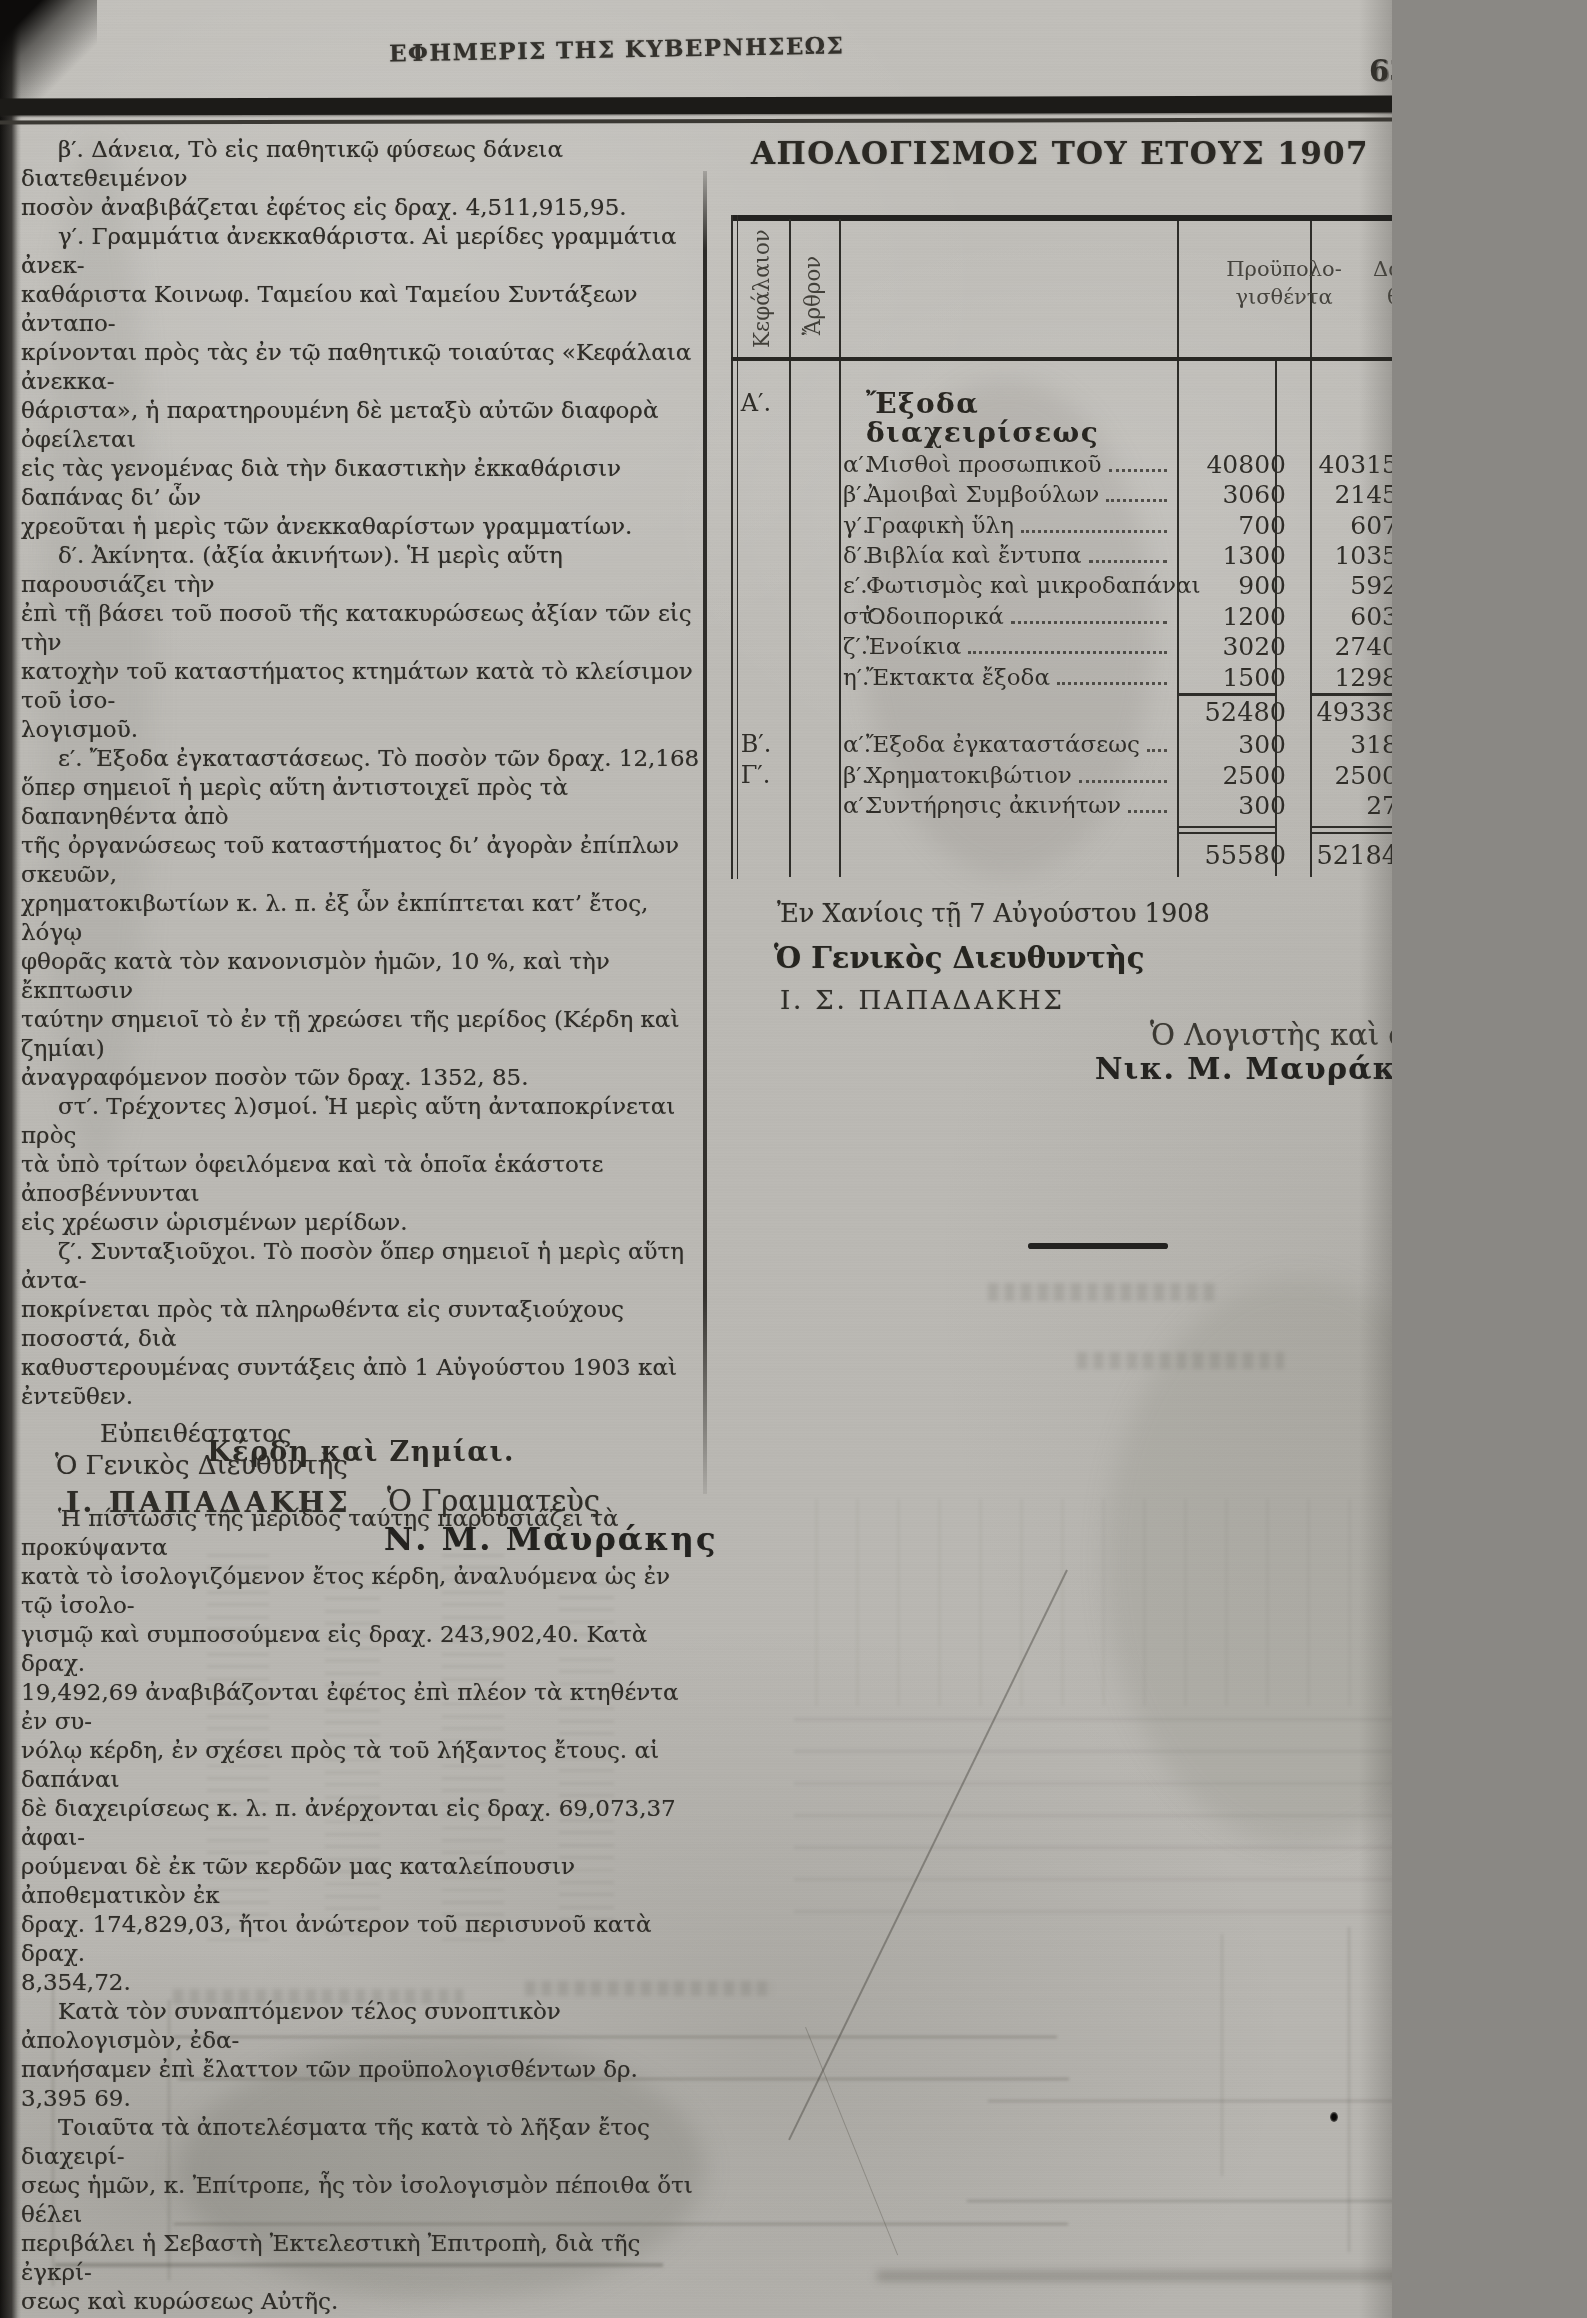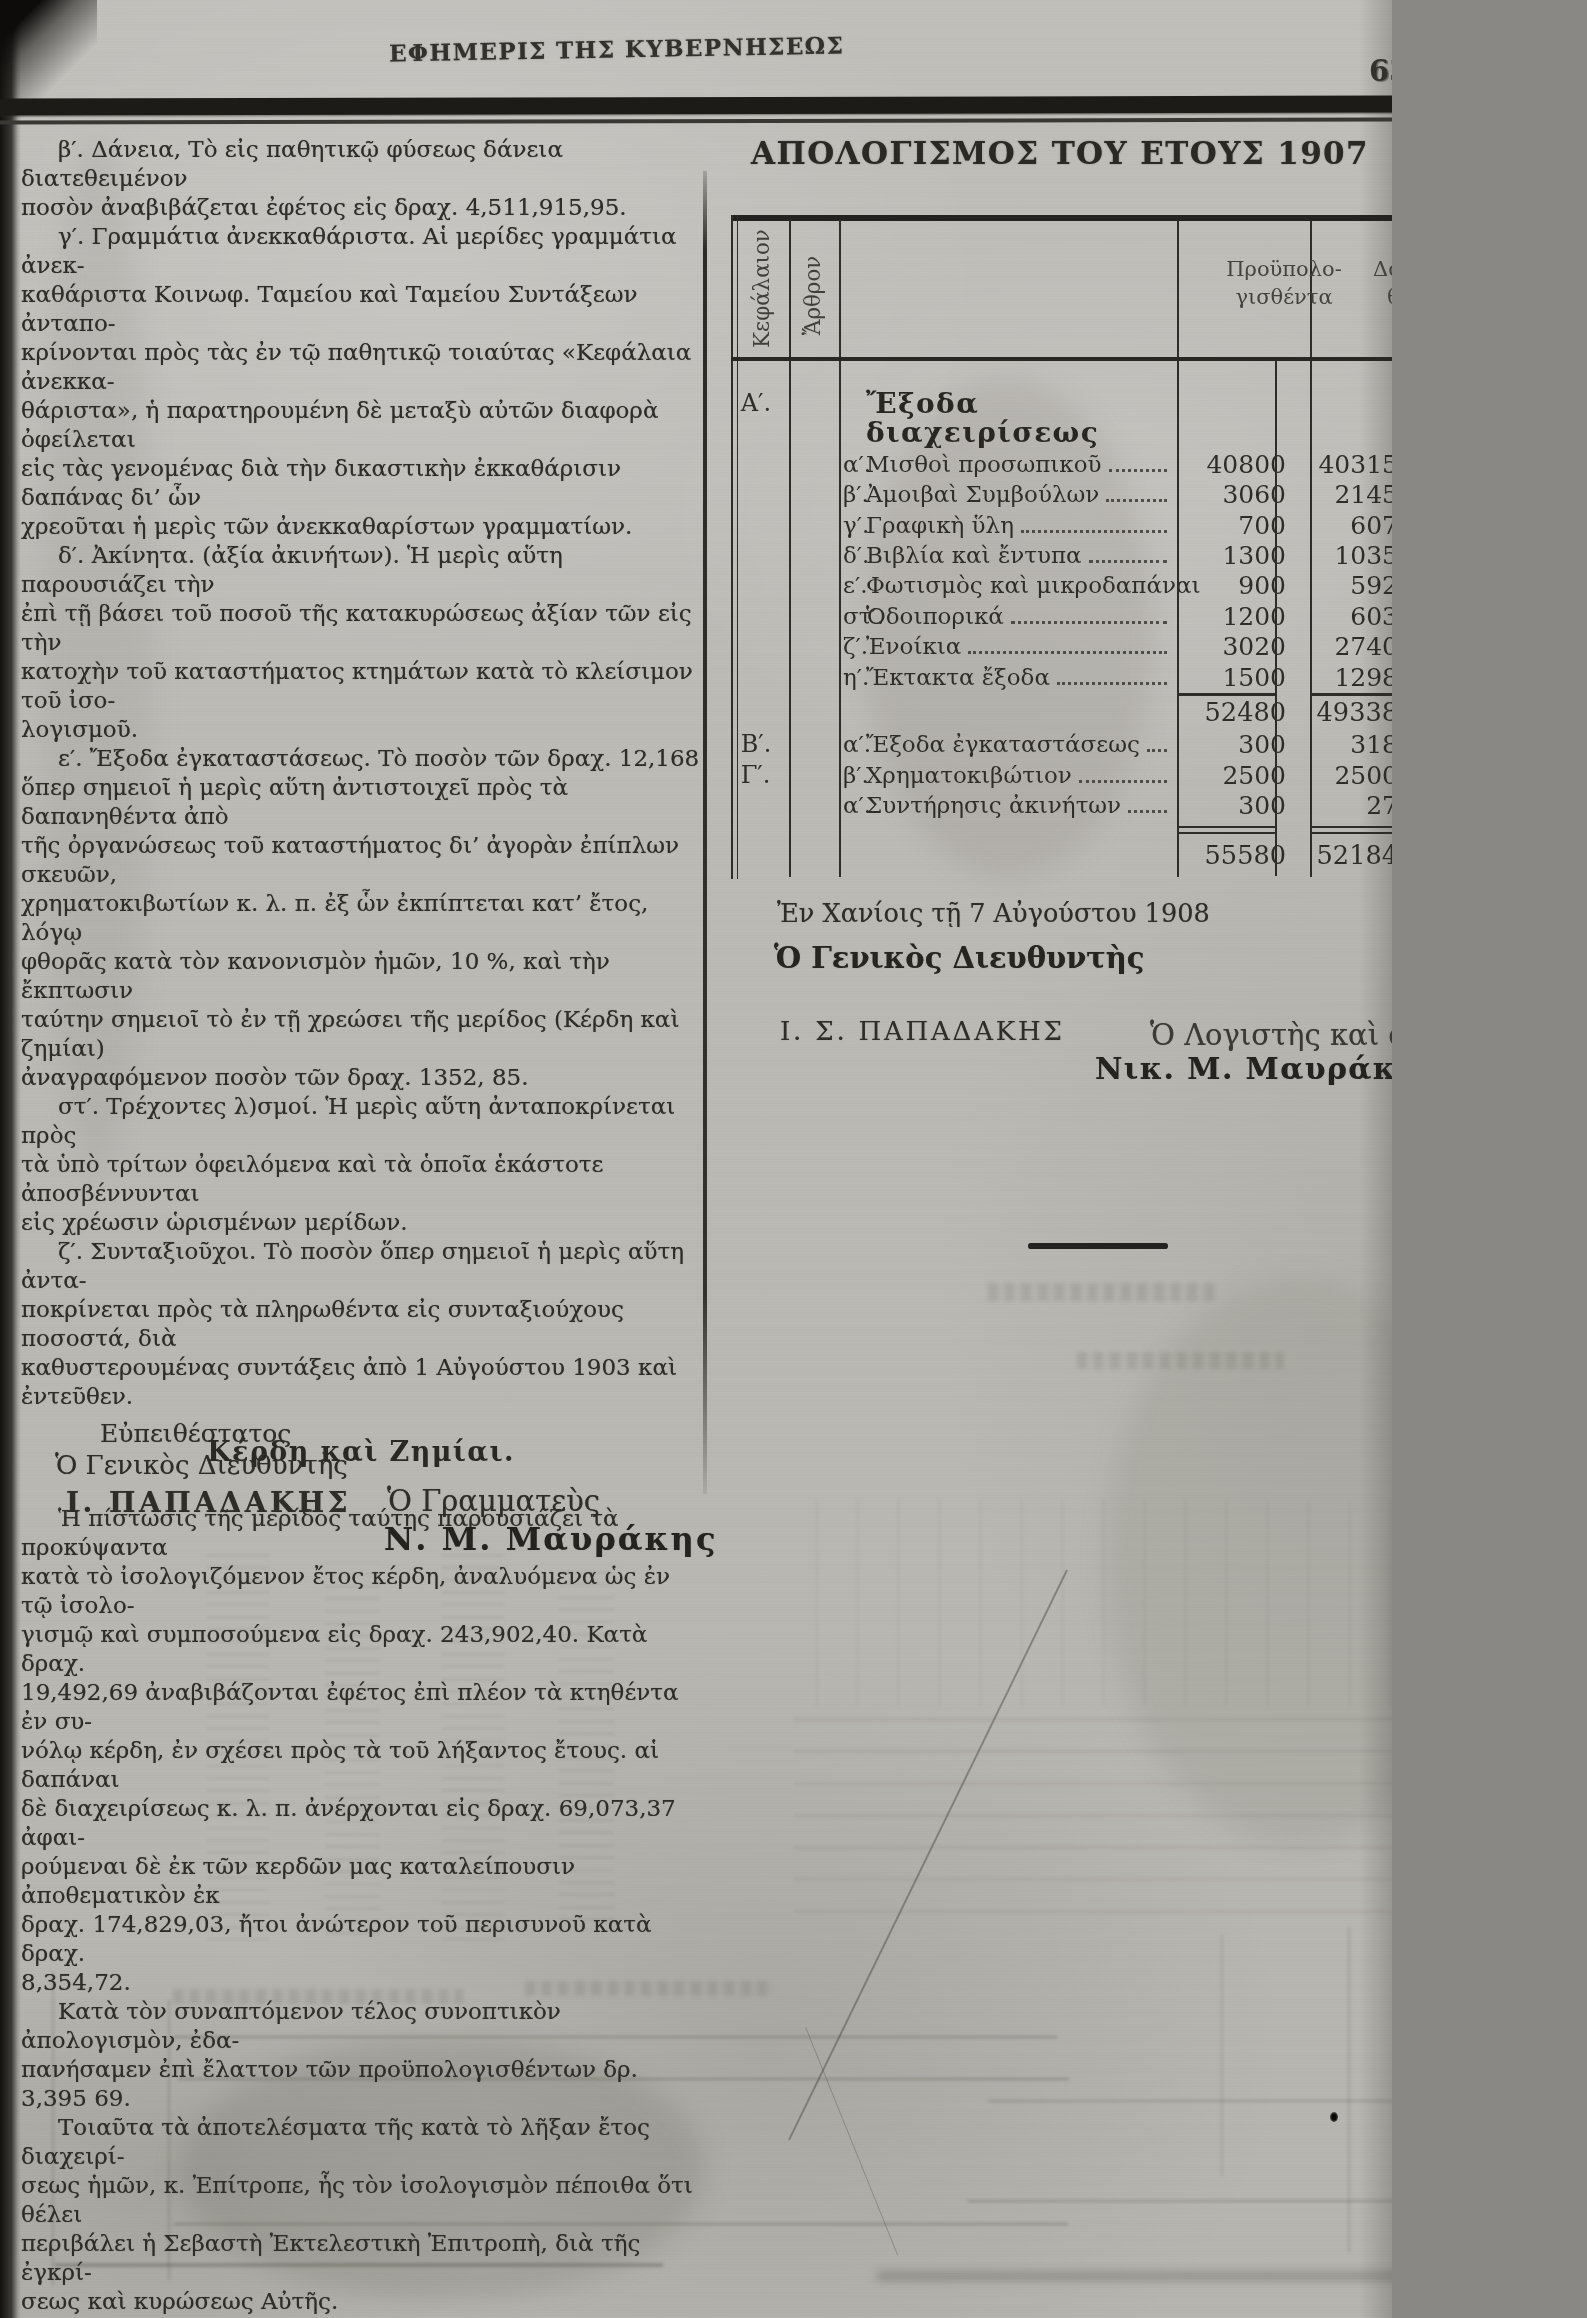--- a/index.html
+++ b/index.html
@@ -94,21 +94,21 @@
   .l-dirt{left:55px;top:1450px;font-size:26px;}
   .l-dirn{left:66px;top:1486px;font-size:28px;letter-spacing:3.5px;font-weight:600;}
   .l-sect{left:387px;top:1484px;font-size:29px;}
   .l-secn{left:384px;top:1520px;font-size:32px;font-weight:bold;letter-spacing:2.1px;color:#242320;}
 
   
   .r-title{left:751px;top:135px;font-size:31px;font-weight:bold;letter-spacing:1.4px;color:#2b2924;
     white-space:nowrap;text-shadow:0 0 1.4px rgba(43,41,36,.5);}
   .r-date{left:777px;top:898px;font-size:25.6px;}
   .r-dirt{left:774px;top:941px;font-size:29px;font-weight:bold;color:#262520;}
-  .r-dirn{left:780px;top:985px;font-size:26px;letter-spacing:2.8px;margin-top:31px;}
+  .r-dirn{left:780px;top:985px;font-size:26px;letter-spacing:2.8px;}
   .r-acct{left:1150px;top:1018px;font-size:29px;color:#3b3933;}
   .r-accn{left:1095px;top:1051px;font-size:30px;font-weight:bold;letter-spacing:1.4px;color:#242320;}
 
   
   .xtable{left:731px;top:215px;width:722px;height:664px;}
   .tl{position:absolute;background:#2e2d29;}
   .h-t{left:0;top:0;width:722px;height:5.5px;background:#232220;}
   .h-hs{left:0;top:142px;width:722px;height:4.1px;background:#282723;}
   .v1a{left:0;top:0;width:2.1px;height:664px;}
   .v1b{left:5.5px;top:0;width:1.4px;height:664px;}

